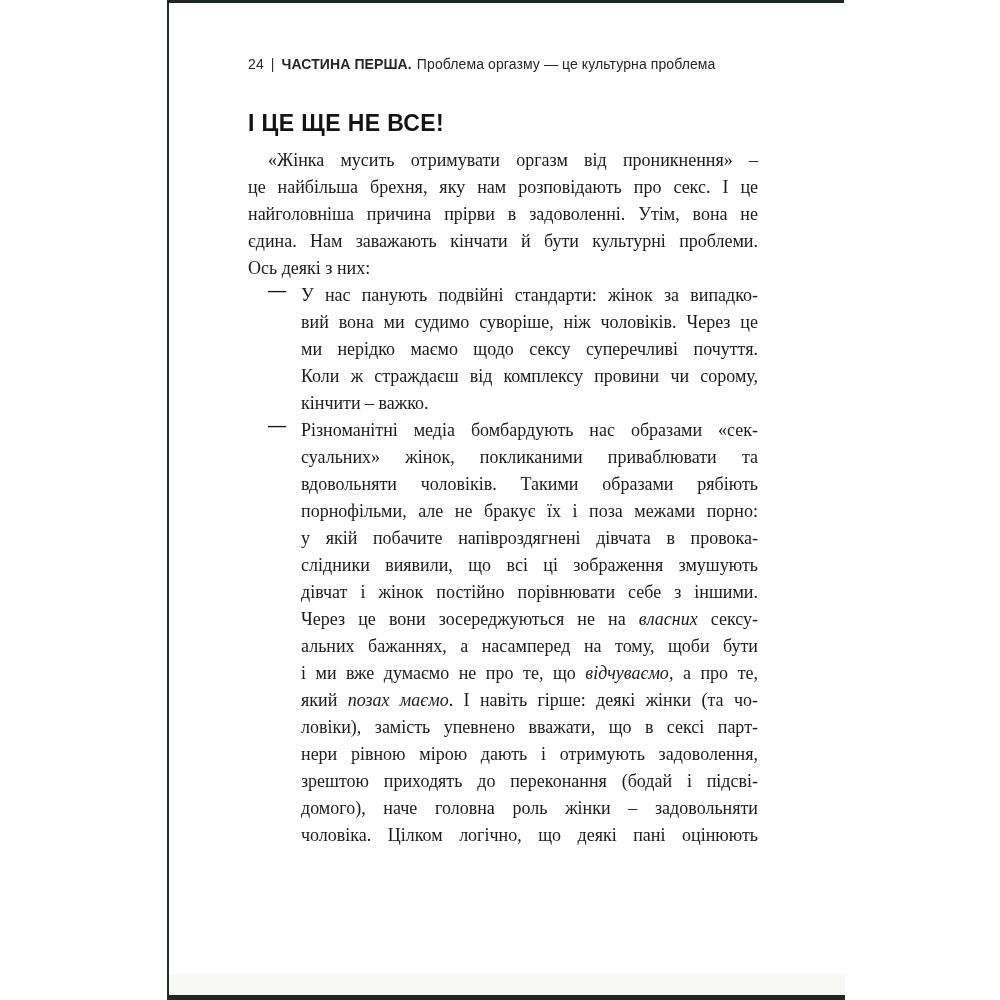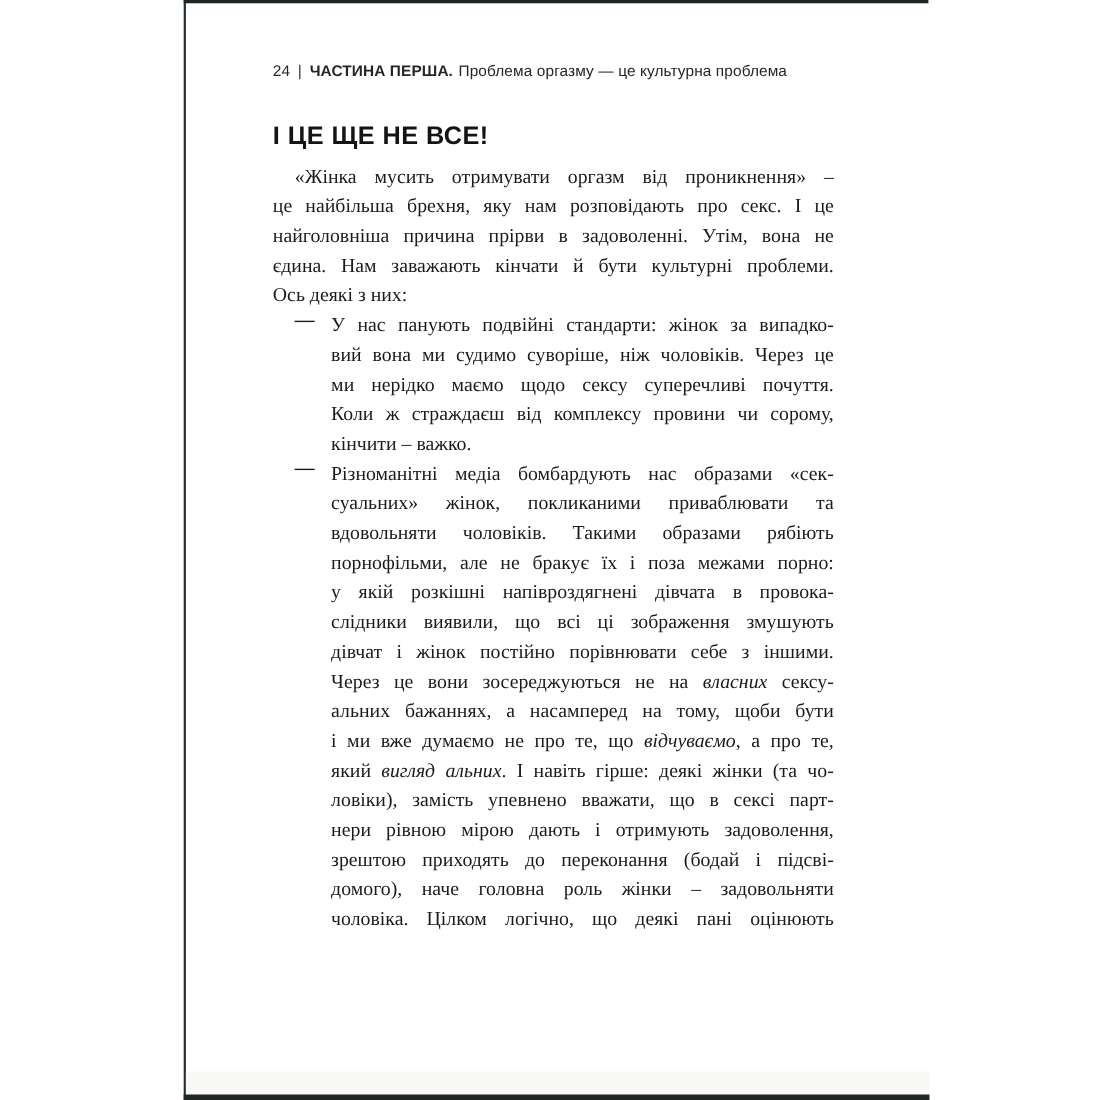--- a/index.html
+++ b/index.html
@@ -97,27 +97,27 @@
         <div class="line">ми нерідко маємо щодо сексу суперечливі почуття.</div>
         <div class="line">Коли ж страждаєш від комплексу провини чи сорому,</div>
         <div class="line endline">кінчити – важко.</div>
       </div>
       <div class="para bullet">
         <span class="marker">—</span>
         <div class="line">Різноманітні медіа бомбардують нас образами «сек-</div>
         <div class="line">суальних» жінок, покликаними приваблювати та</div>
         <div class="line">вдовольняти чоловіків. Такими образами рябіють</div>
         <div class="line">порнофільми, але не бракує їх і поза межами порно:</div>
-        <div class="line">у якій розкішні напівроздягнені дівчата в провока-</div>
+        <div class="line">у якій побачите напівроздягнені дівчата в провока-</div>
         <div class="line">слідники виявили, що всі ці зображення змушують</div>
         <div class="line">дівчат і жінок постійно порівнювати себе з іншими.</div>
         <div class="line"><span>Через це вони зосереджуються не на </span><span class="it">власних</span><span> сексу-</span></div>
         <div class="line">альних бажаннях, а насамперед на тому, щоби бути</div>
         <div class="line"><span>і ми вже думаємо не про те, що </span><span class="it">відчуваємо</span><span>, а про те,</span></div>
-        <div class="line"><span>який </span><span class="it">вигляд альних</span><span>. І навіть гірше: деякі жінки (та чо-</span></div>
+        <div class="line"><span>який </span><span class="it">позах маємо</span><span>. І навіть гірше: деякі жінки (та чо-</span></div>
         <div class="line">ловіки), замість упевнено вважати, що в сексі парт-</div>
         <div class="line">нери рівною мірою дають і отримують задоволення,</div>
         <div class="line">зрештою приходять до переконання (бодай і підсві-</div>
         <div class="line">домого), наче головна роль жінки – задовольняти</div>
         <div class="line">чоловіка. Цілком логічно, що деякі пані оцінюють</div>
       </div>
     </div>
 </div>
 
 </body></html>

